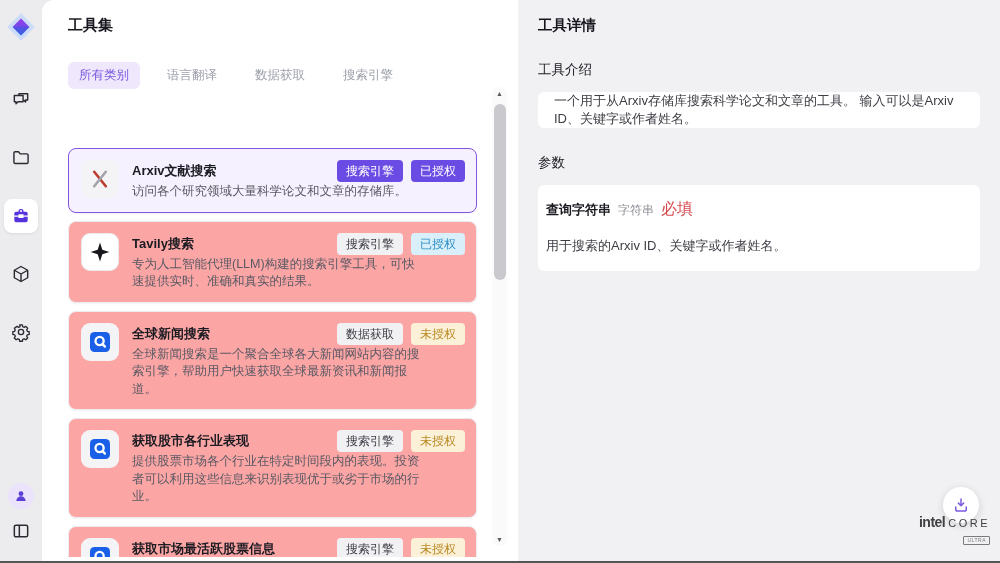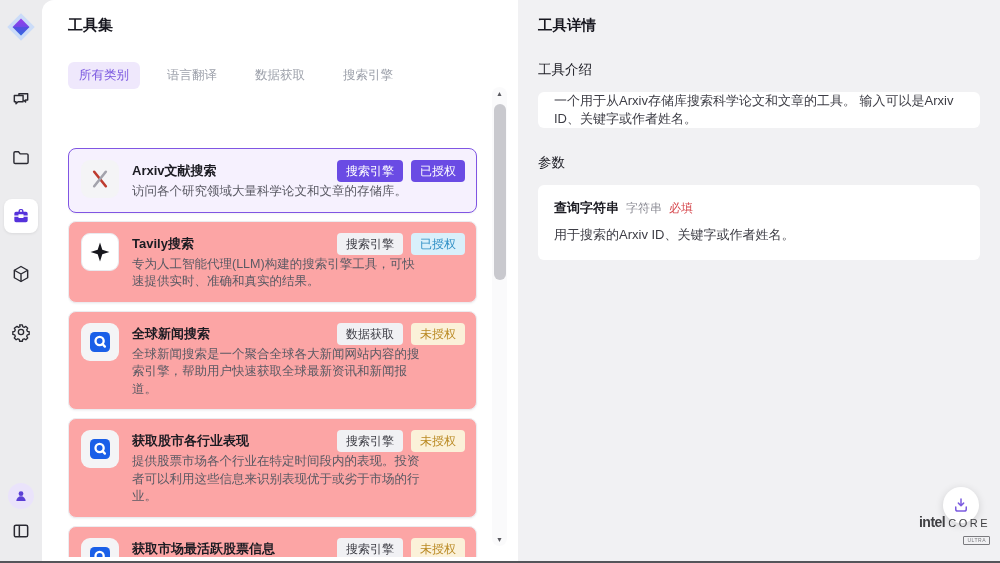--- a/index.html
+++ b/index.html
@@ -55,23 +55,23 @@
 
   
   .detail-panel { flex:1; background:#F1F1F3; padding:16px 20px; position:relative; }
   .detail-title { font-size:14.5px; font-weight:bold; color:#17171F; }
   .section-heading { font-size:13.5px; font-weight:normal; color:#1B1B22; margin-top:26px; }
   .detail-card { background:#fff; border-radius:6px; margin-top:13px; padding:0 16px; }
   .intro-text { font-size:13px; color:#3D3D45; line-height:18px; }
   .param-head { display:flex; align-items:baseline; gap:7px; }
   .param-name { font-size:13px; font-weight:bold; color:#1B1B22; }
   .param-type { font-size:12px; color:#8A8A93; }
-  .param-required { font-size:12px; color:#D6494F; }
-  .param-desc { font-size:13px; color:#3D3D45; margin-top:9px; }
-  .param-card { padding:14px 16px 16px; }
+  .param-required { font-size:16px; color:#D6494F; }
+  .param-desc { font-size:13px; color:#3D3D45; margin-top:17px; }
+  .param-card { padding:14px 8px 16px; }
 
   .fab { position:absolute; right:21px; bottom:38px; width:36px; height:36px; border-radius:50%; background:#fff;
     box-shadow:0 2px 8px rgba(0,0,0,.14); display:flex; align-items:center; justify-content:center; cursor:pointer; }
   .fab svg { width:18px; height:18px; }
 
   .intel-logo { position:absolute; right:10px; bottom:16px; color:#3F3F42; text-align:right; line-height:1; }
   .intel-row { display:flex; align-items:baseline; gap:3px; justify-content:flex-end; }
   .intel-word { font-size:14px; font-weight:bold; letter-spacing:-0.5px; text-transform:lowercase; }
   .core-word { font-size:11px; letter-spacing:2.5px; font-weight:400; }
   .ultra-badge { display:inline-block; font-size:5px; letter-spacing:.5px; border:1px solid #7A7A7E; color:#7A7A7E;

